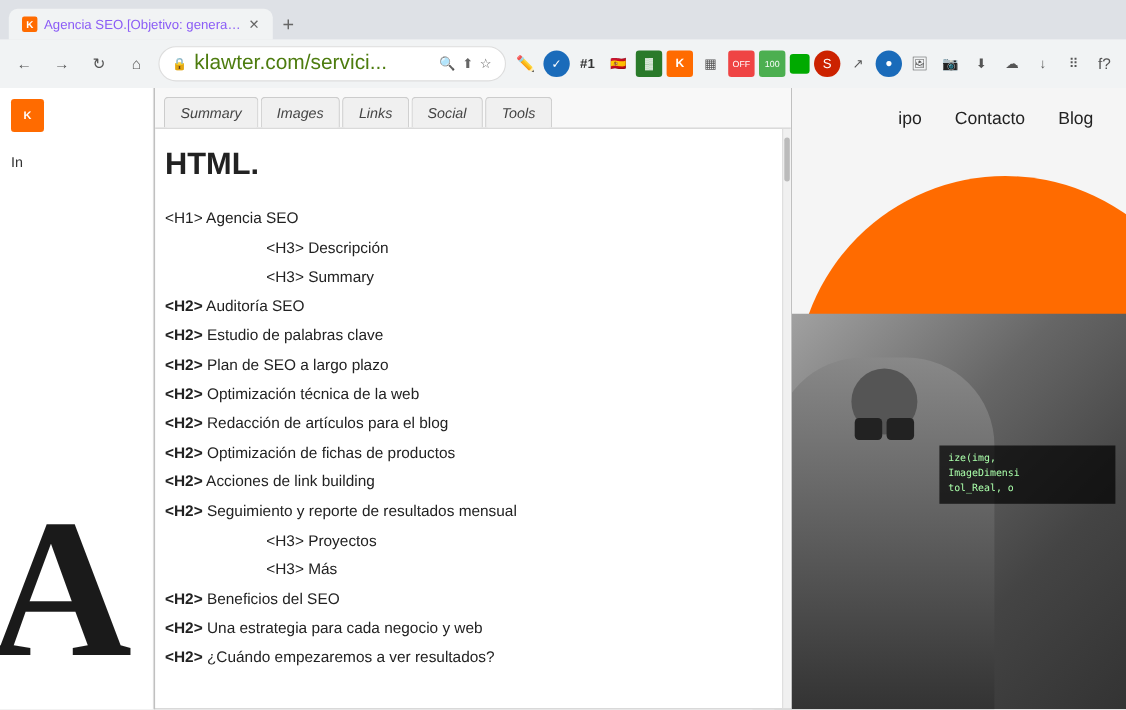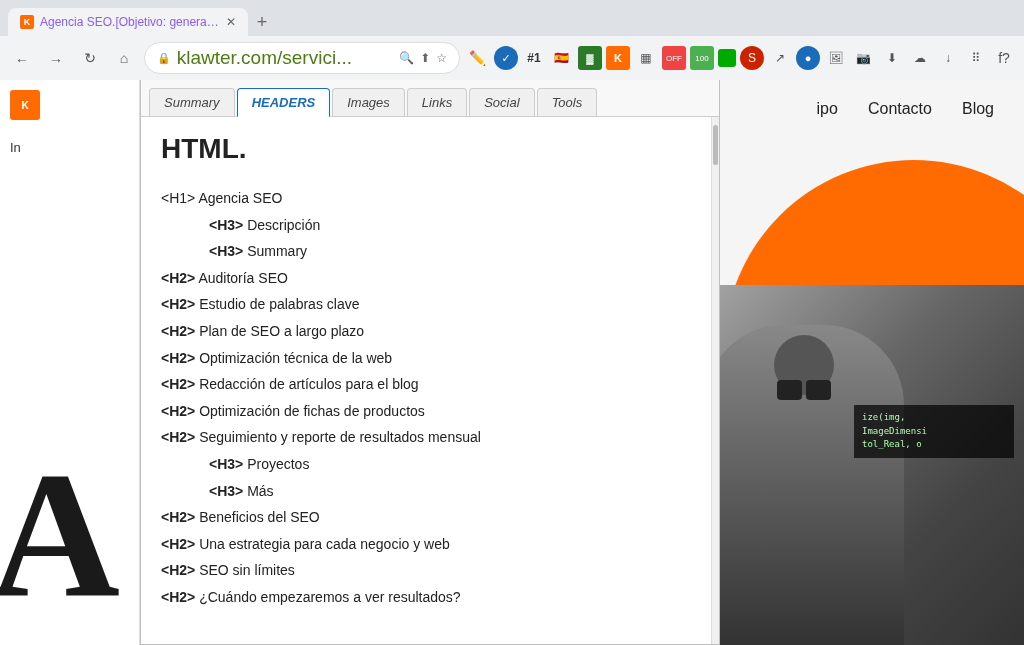--- a/index.html
+++ b/index.html
@@ -219,21 +219,21 @@
       background: white;
       color: #1a6bba;
       font-weight: bold;
       border-color: #1a6bba;
       border-bottom: 1px solid white;
       margin-bottom: -1px;
     }
 
     
     .panel-content {
-      padding: 16px 20px;
+      padding: 16px 9px;
       overflow-y: auto;
       flex: 1;
     }
 
     .panel-title {
       font-size: 28px;
       font-weight: bold;
       color: #222;
       margin-bottom: 20px;
     }
@@ -244,21 +244,21 @@
       color: #222;
     }
 
     .h1-item { font-weight: normal; }
     .h1-item .tag { font-weight: normal; }
 
     .h2-item { font-weight: normal; margin-left: 0; }
     .h2-item .tag { font-weight: bold; }
 
     .h3-item { margin-left: 48px; }
-    .h3-item .tag { font-weight: bold; }
+    .h3-item .tag { font-weight: normal; margin-left: 44px; }
 
     .tag { color: #222; }
 
     
     .right-area {
       flex: 1;
       background: #f5f5f5;
       position: relative;
       overflow: hidden;
     }
@@ -419,23 +419,20 @@
     <div class="sidebar-nav-text">In</div>
     <div class="big-a">A</div>
   </div>
 
   <div class="panel-overlay">
 
     <div class="panel-tabs">
       <div class="panel-tab">
         <span>Summary</span>
       </div>
-      <div class="panel-tab active">
-        <span>HEADERS</span>
-      </div>
       <div class="panel-tab">
         <span>Images</span>
       </div>
       <div class="panel-tab">
         <span>Links</span>
       </div>
       <div class="panel-tab">
         <span>Social</span>
       </div>
       <div class="panel-tab">
@@ -484,42 +481,42 @@
           <div class="h2-item">
             <span class="tag">&lt;H2&gt;</span>
             <span>Redacción de artículos para el blog</span>
           </div>
           <div class="h2-item">
             <span class="tag">&lt;H2&gt;</span>
             <span>Optimización de fichas de productos</span>
           </div>
           <div class="h2-item">
             <span class="tag">&lt;H2&gt;</span>
+            <span>Acciones de link building</span>
+          </div>
+          <div class="h2-item">
+            <span class="tag">&lt;H2&gt;</span>
             <span>Seguimiento y reporte de resultados mensual</span>
           </div>
 
           <div class="h3-item">
             <span class="tag">&lt;H3&gt;</span>
             <span>Proyectos</span>
           </div>
           <div class="h3-item">
             <span class="tag">&lt;H3&gt;</span>
             <span>Más</span>
           </div>
           <div class="h2-item">
             <span class="tag">&lt;H2&gt;</span>
             <span>Beneficios del SEO</span>
           </div>
           <div class="h2-item">
             <span class="tag">&lt;H2&gt;</span>
             <span>Una estrategia para cada negocio y web</span>
-          </div>
-          <div class="h2-item">
-            <span class="tag">&lt;H2&gt;</span>
-            <span>SEO sin límites</span>
           </div>
           <div class="h2-item">
             <span class="tag">&lt;H2&gt;</span>
             <span>¿Cuándo empezaremos a ver resultados?</span>
           </div>
 
         </div>
       </div>
 
       <div class="panel-scrollbar">

